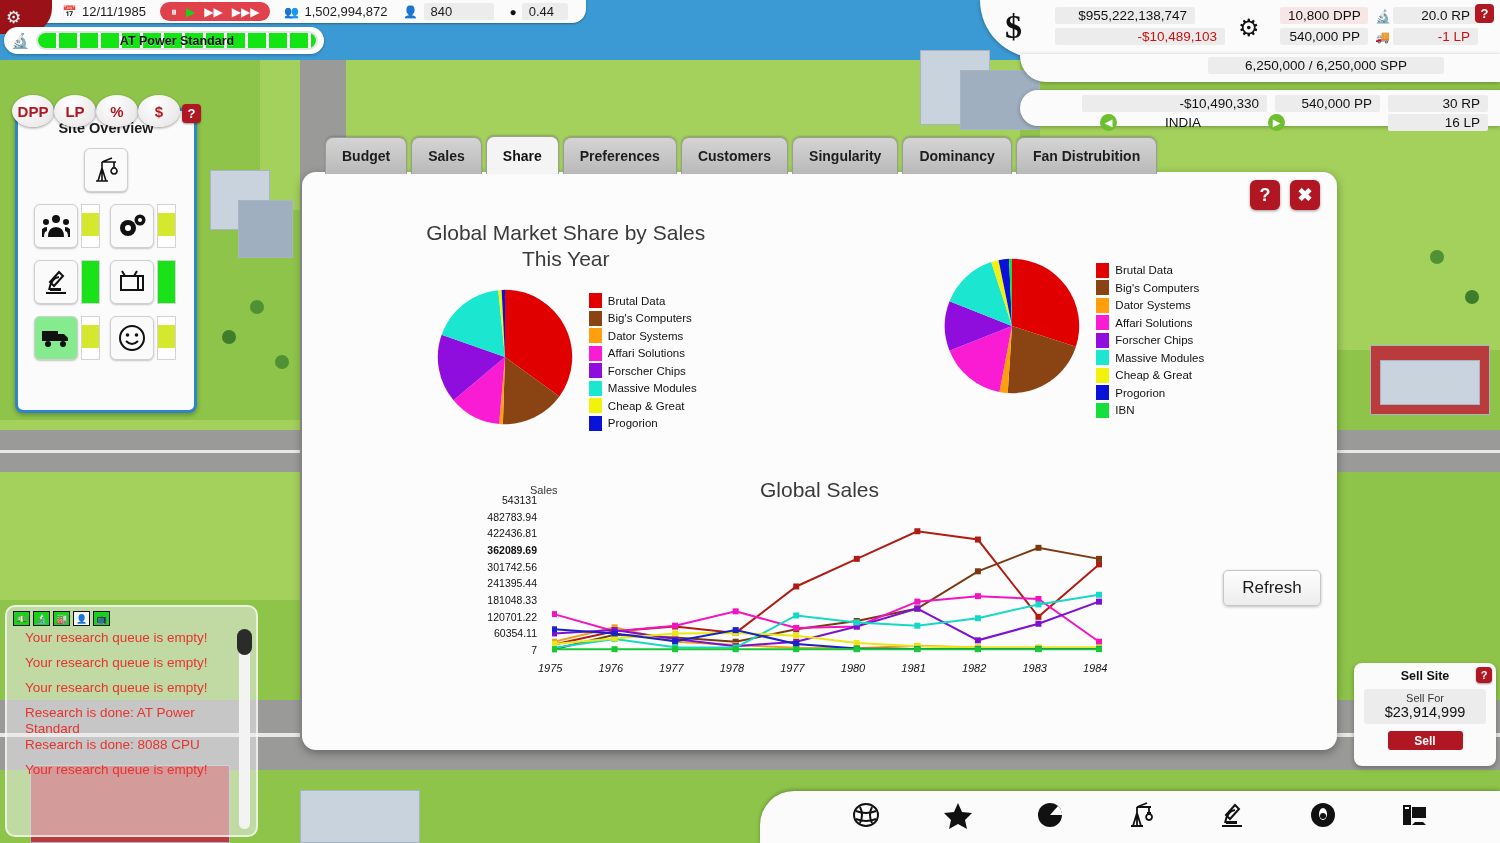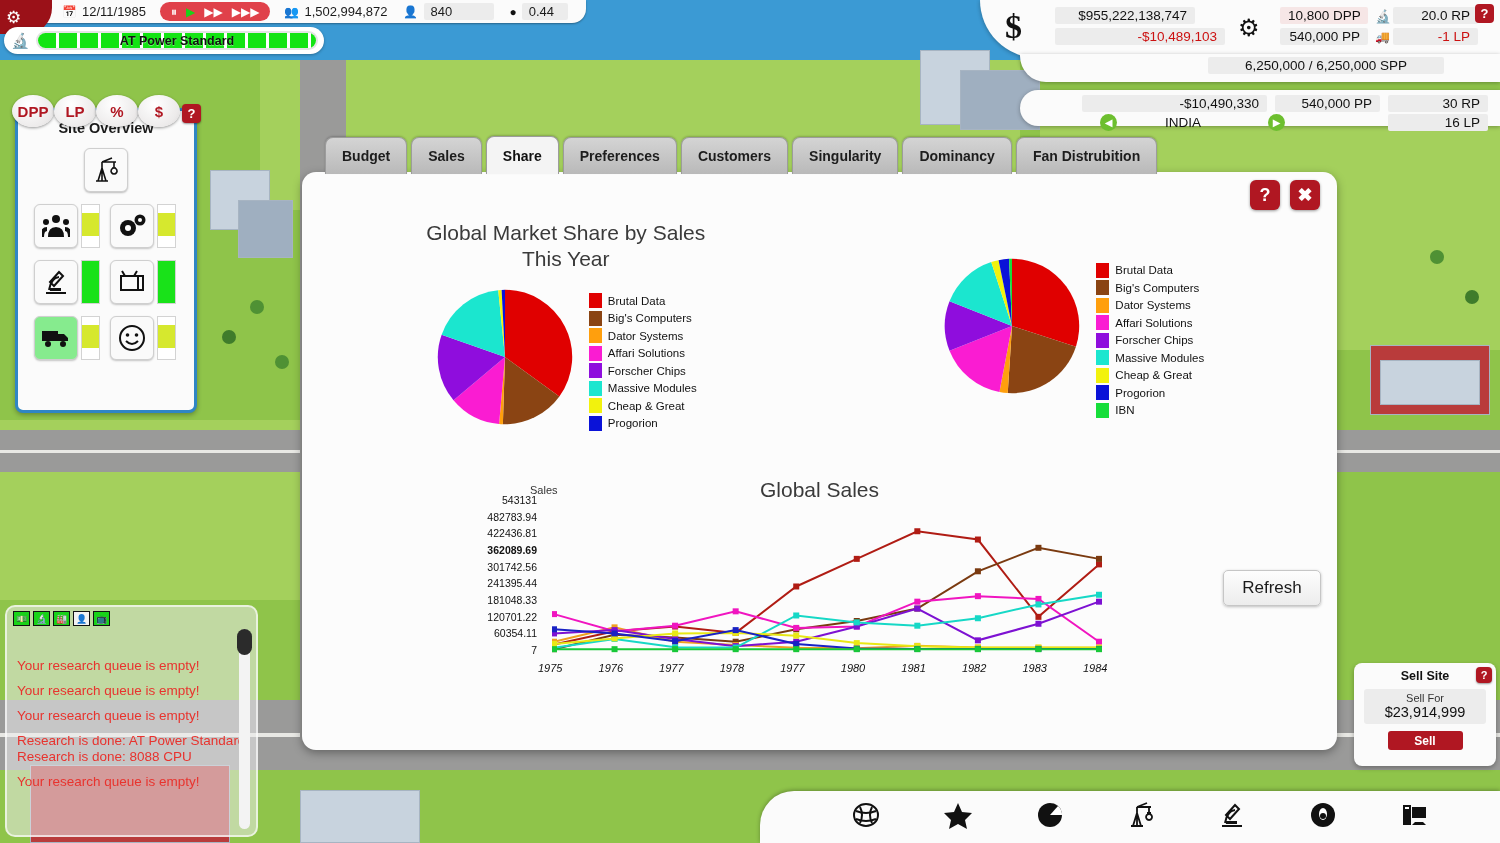--- a/index.html
+++ b/index.html
@@ -234,21 +234,21 @@
     background:rgba(235,235,235,.55); border:2px solid rgba(255,255,255,.65);
     border-radius:10px; z-index:22; overflow:hidden;
   }
   .log-icons { display:flex; gap:3px; padding:4px 0 0 6px; }
   .log-icons i {
     width:17px; height:15px; background:#19d219; border:1px solid #111;
     display:flex; align-items:center; justify-content:center; font-size:9px; color:#111;
     font-style:normal;
   }
   .log-icons i.off { background:#f2f2f2; }
-  .log-lines { padding:4px 10px 0 10px;margin-top:28px; }
+  .log-lines { padding:4px 10px 0 18px; }
   .log-line { color:#e8332e; font-size:13.5px; line-height:1.18; margin-bottom:9px; }
   .log-scroll {
     position:absolute; right:6px; top:22px; width:11px; height:200px;
     background:#f3f3f3; border-radius:6px;
   }
   .log-thumb { position:absolute; left:-2px; top:0px; width:15px; height:26px; background:#2b2b2b; border-radius:8px; }
 
   
   #sell-site {
     position:absolute; right:4px; top:663px; width:142px; height:103px;

